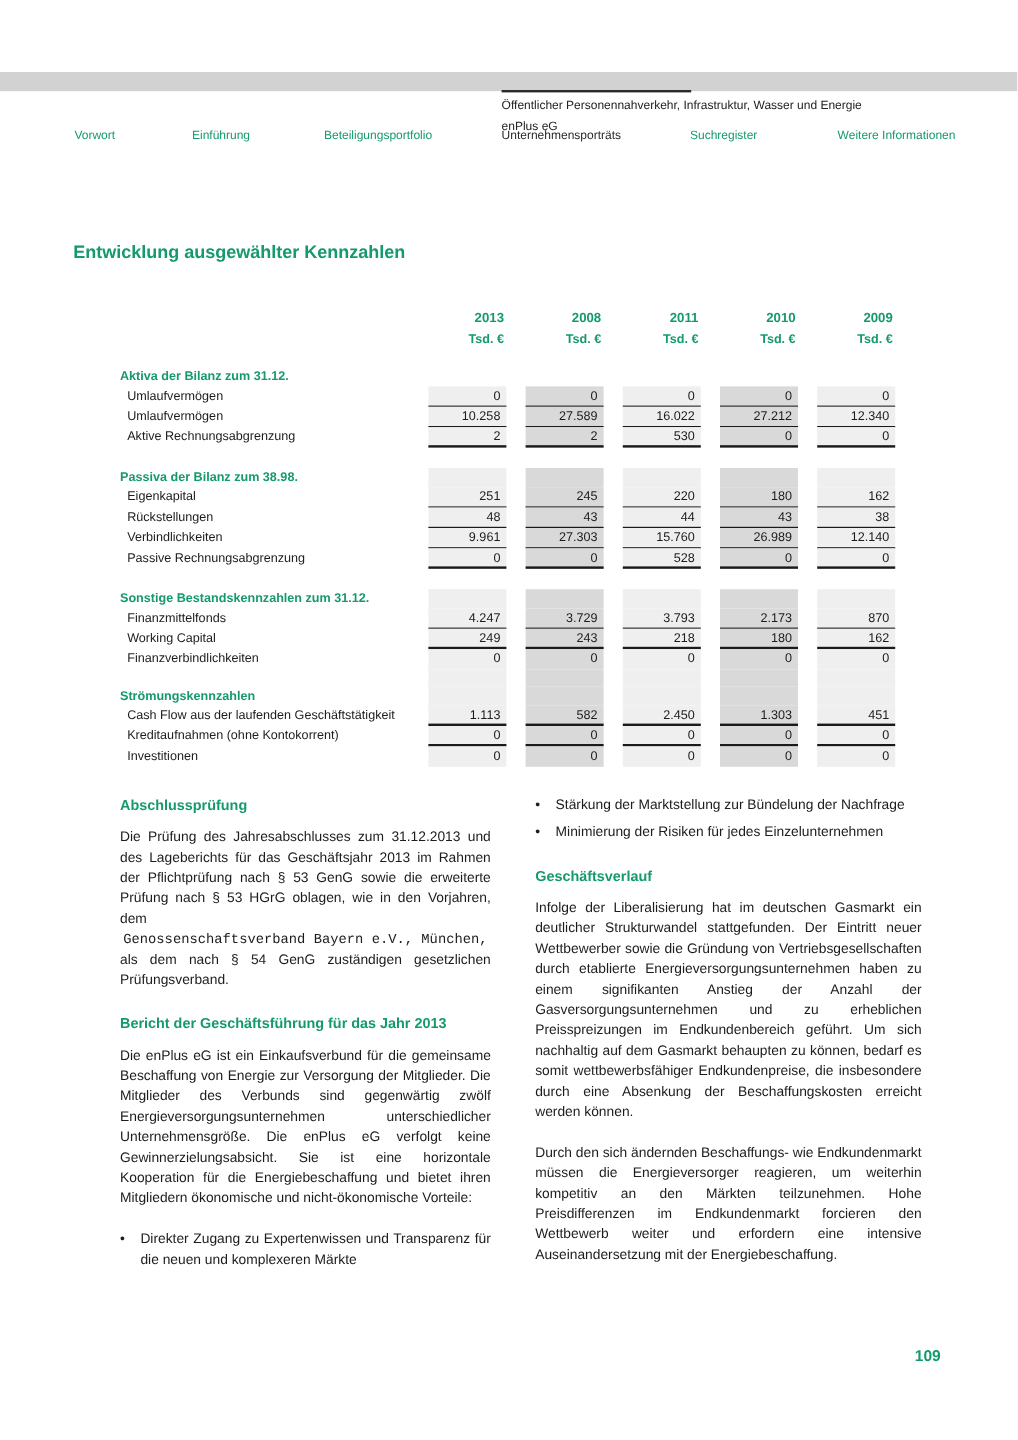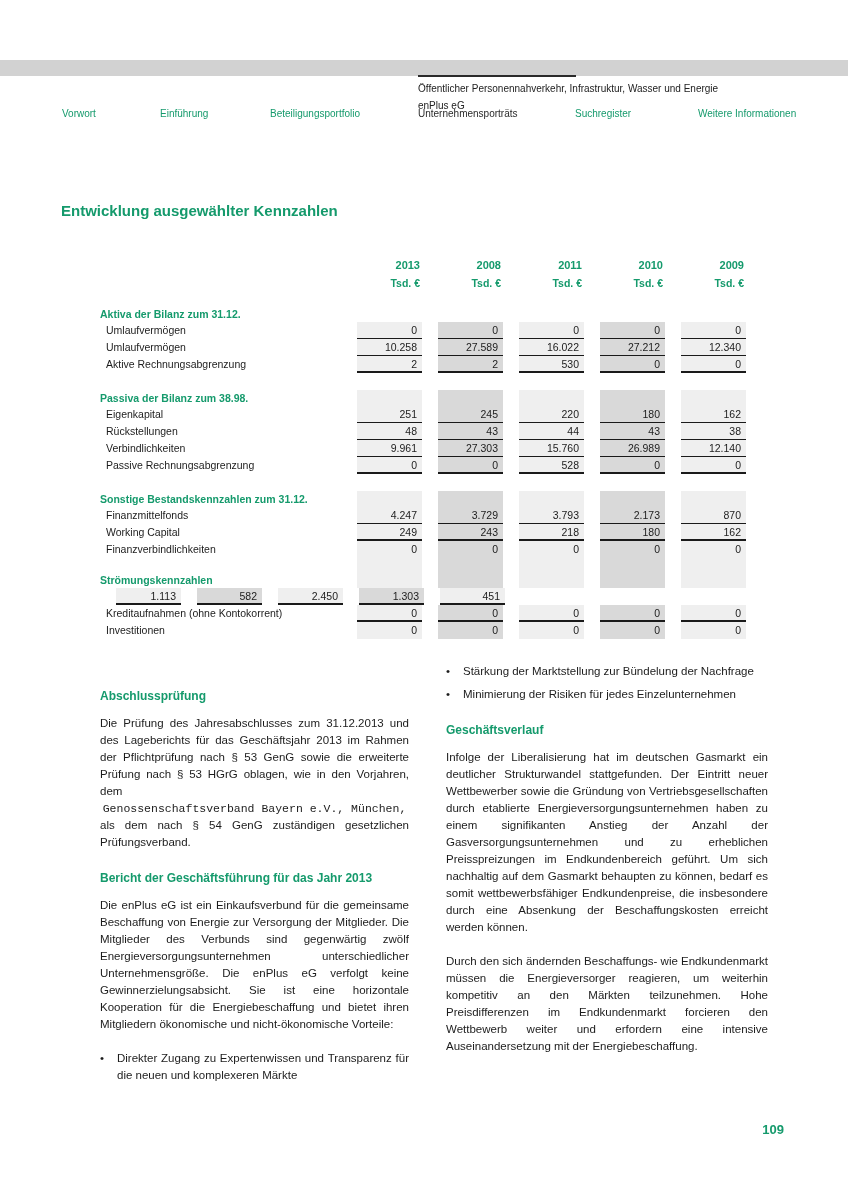--- a/index.html
+++ b/index.html
@@ -35,21 +35,21 @@
           padding-right:5px;box-sizing:border-box;}
   .t-row.head .t-cell{font-weight:bold;color:var(--accent,#159a6c);font-size:11px;line-height:18px;padding-right:2px;background:none;}
   .t-row.head.unit .t-cell{font-size:10.5px;}
   .t-row.total .t-cell{color:var(--accent,#159a6c);font-weight:normal;margin-top:48px;}
   .col-light{background:var(--col-light,#efefef);}
   .col-dark{background:var(--col-dark,#d9d9d9);}
   .b-thin{border-bottom:1px solid var(--rule,#1a1a1a);}
   .b-thick{border-bottom:2px solid var(--rule,#111);}
   
   .col{position:absolute;top:663px;font-size:11.5px;line-height:17px;color:#1c1c1c;}
-  .col.left{left:100px;width:309px;margin-top:25px;}
+  .col.left{left:100px;width:309px;}
   .col.right{left:446px;width:322px;}
   .sec-heading{color:var(--accent,#159a6c);font-weight:bold;font-size:12px;margin:0 0 10px;}
   .sec-heading:not(:first-child){margin-top:19px;}
   .p{margin:0 0 17px;text-align:justify;}
   .p:has(+ .indent){margin-bottom:0;}
   .indent{margin:0;text-align:center;font-family:Liberation Mono, monospace;}
   .bullet{display:flex;margin:0 0 6px;text-align:justify;}
   .bullet .bdot{width:17px;flex:none;}
   .bullet .btxt{flex:1;}
   
@@ -224,20 +224,21 @@
       </div>
       <div class="t-row section">
         <div class="t-label">Strömungskennzahlen</div>
         <div class="t-cell col-light"></div>
         <div class="t-cell col-dark"></div>
         <div class="t-cell col-light"></div>
         <div class="t-cell col-dark"></div>
         <div class="t-cell col-light"></div>
       </div>
       <div class="t-row data">
+        <div class="t-label">Cash Flow aus der laufenden Geschäftstätigkeit</div>
         <div class="t-cell col-light b-thick">1.113</div>
         <div class="t-cell col-dark b-thick">582</div>
         <div class="t-cell col-light b-thick">2.450</div>
         <div class="t-cell col-dark b-thick">1.303</div>
         <div class="t-cell col-light b-thick">451</div>
       </div>
       <div class="t-row data">
         <div class="t-label">Kreditaufnahmen (ohne Kontokorrent)</div>
         <div class="t-cell col-light b-thick">0</div>
         <div class="t-cell col-dark b-thick">0</div>

